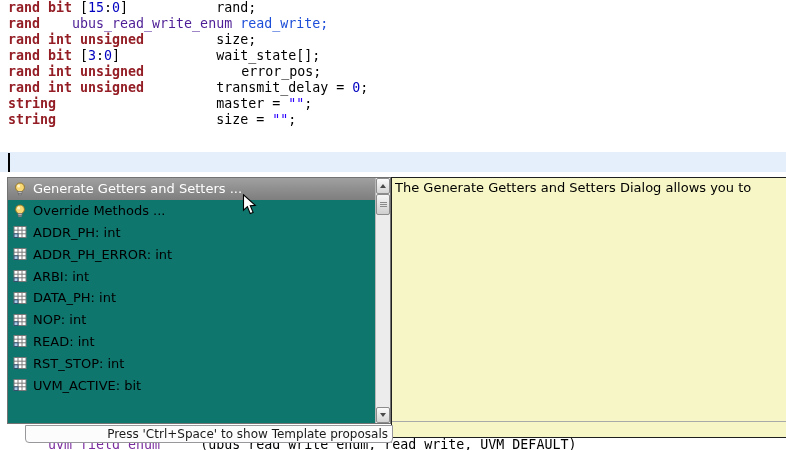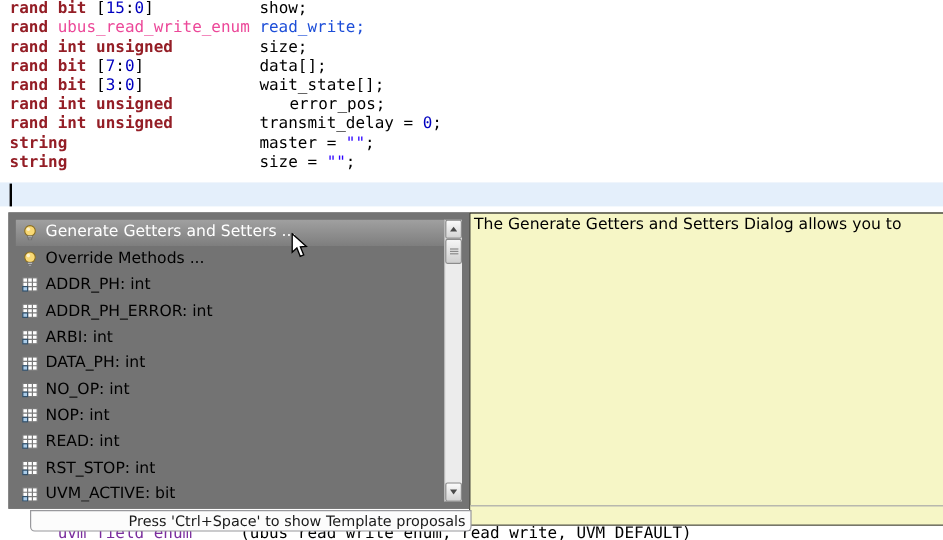--- a/index.html
+++ b/index.html
@@ -17,21 +17,21 @@
     padding-left:8px;
   }
   .tok-keyword{font-weight:bold;}
   .current-line{position:absolute;left:0;top:152px;width:786px;height:20px;background:#E4EFFB;z-index:0;}
   .caret{position:absolute;left:8px;top:153px;width:2px;height:19px;background:#000;z-index:2;}
   .partial-line{position:absolute;left:0;top:437px;z-index:1;}
 
   
   .cc-popup{
     position:absolute;left:7px;top:177px;width:384px;height:247px;
-    background:#737373;border:6px solid #737373;box-sizing:border-box;
+    background:#0f766e;border:1px solid #737373;box-sizing:border-box;
     z-index:4;overflow:hidden;
   }
   .cc-list{position:absolute;left:0;top:0;right:15px;bottom:0;overflow:hidden;}
   .cc-item{
     height:21.8px;display:flex;align-items:center;
     padding-left:5px;font-size:13px;color:#000;cursor:default;
   }
   .cc-item.selected{
     background:linear-gradient(180deg,#A0A0A0 0%,#7E7E7E 100%);
     color:#ffffff;
@@ -79,24 +79,23 @@
   
   .mouse-cursor{position:absolute;left:242px;top:194px;z-index:10;}
 </style>
 </head>
 <body>
 
 <div class="current-line"></div>
 <div class="caret"></div>
 
 <div class="code-area" id="code-area">
-    <div class="code-line"><span class="tok-keyword" style="color: rgb(148, 30, 38);">rand bit</span><span style="color: rgb(0, 0, 0);"> [</span><span style="color: rgb(0, 0, 192); text-align: center;">15</span><span style="color: rgb(0, 0, 0);">:</span><span style="color: rgb(0, 0, 192);">0</span><span style="color: rgb(0, 0, 0);">]           </span><span style="color: rgb(0, 0, 0);">show;</span></div>
-    <div class="code-line"><span class="tok-keyword" style="color: rgb(148, 30, 38);">rand</span><span style="color: #ec4899;"> ubus_read_write_enum </span><span style="color: #1d4ed8;">read_write;</span></div>
+    <div class="code-line"><span class="tok-keyword" style="color: rgb(148, 30, 38);">rand bit</span><span style="color: rgb(0, 0, 0);"> [</span><span style="color: rgb(0, 0, 192); text-align: center;">15</span><span style="color: rgb(0, 0, 0);">:</span><span style="color: rgb(0, 0, 192);">0</span><span style="color: rgb(0, 0, 0);">]           </span><span style="color: rgb(0, 0, 0);">rand;</span></div>
+    <div class="code-line"><span class="tok-keyword" style="color: rgb(148, 30, 38);">rand</span><span style="color: #4c1d95; padding-left: 24px;"> ubus_read_write_enum </span><span style="color: #1d4ed8;">read_write;</span></div>
     <div class="code-line"><span class="tok-keyword" style="color: rgb(148, 30, 38);">rand int unsigned</span><span style="color: rgb(0, 0, 0);">         </span><span style="color: rgb(0, 0, 0);">size;</span></div>
-    <div class="code-line"><span class="tok-keyword" style="color: rgb(148, 30, 38);">rand bit</span><span style="color: rgb(0, 0, 0);"> [</span><span style="color: rgb(0, 0, 192);">7</span><span style="color: rgb(0, 0, 0);">:</span><span style="color: rgb(0, 0, 192);">0</span><span style="color: rgb(0, 0, 0);">]            </span><span style="color: rgb(0, 0, 0);">data[];</span></div>
     <div class="code-line"><span class="tok-keyword" style="color: rgb(148, 30, 38);">rand bit</span><span style="color: rgb(0, 0, 0);"> [</span><span style="color: rgb(0, 0, 192);">3</span><span style="color: rgb(0, 0, 0);">:</span><span style="color: rgb(0, 0, 192);">0</span><span style="color: rgb(0, 0, 0);">]            </span><span style="color: rgb(0, 0, 0);">wait_state[];</span></div>
     <div class="code-line"><span class="tok-keyword" style="color: rgb(148, 30, 38);">rand int unsigned</span><span style="color: rgb(0, 0, 0);">         </span><span style="color: rgb(0, 0, 0); margin-left: 25px;">error_pos;</span></div>
     <div class="code-line"><span class="tok-keyword" style="color: rgb(148, 30, 38);">rand int unsigned</span><span style="color: rgb(0, 0, 0);">         </span><span style="color: rgb(0, 0, 0);">transmit_delay = </span><span style="color: rgb(0, 0, 192);">0</span><span style="color: rgb(0, 0, 0);">;</span></div>
     <div class="code-line"><span class="tok-keyword" style="color: rgb(148, 30, 38);">string</span><span style="color: rgb(0, 0, 0);">                    </span><span style="color: rgb(0, 0, 0);">master = </span><span style="color: rgb(42, 0, 255);">""</span><span style="color: rgb(0, 0, 0);">;</span></div>
     <div class="code-line"><span class="tok-keyword" style="color: rgb(148, 30, 38);">string</span><span style="color: rgb(0, 0, 0);">                    </span><span style="color: rgb(0, 0, 0);">size = </span><span style="color: rgb(42, 0, 255);">""</span><span style="color: rgb(0, 0, 0);">;</span></div>
   </div>
 
 <div class="partial-line code-line" id="partial-line"><span style="color: rgb(0, 0, 0);">    </span><span style="color: rgb(123, 46, 158);">`uvm_field_enum</span><span style="color: rgb(0, 0, 0);">     (ubus_read_write_enum, read_write, UVM_DEFAULT)</span></div>
 
 <div class="doc-tip">
@@ -170,31 +169,20 @@
       </div>
       <div class="cc-item">
         <span class="icn"><svg width="14" height="14" viewBox="0 0 14 14">
             <rect x="1" y="1.5" width="12" height="11" fill="#ffffff" stroke="#7A7A7A" stroke-width="1"></rect>
             <line x1="5" y1="1.5" x2="5" y2="12.5" stroke="#7A7A7A" stroke-width="1"></line>
             <line x1="9" y1="1.5" x2="9" y2="12.5" stroke="#7A7A7A" stroke-width="1"></line>
             <line x1="1" y1="5.2" x2="13" y2="5.2" stroke="#7A7A7A" stroke-width="1"></line>
             <line x1="1" y1="8.8" x2="13" y2="8.8" stroke="#7A7A7A" stroke-width="1"></line>
             <rect x="1" y="8.8" width="4" height="3.7" fill="#A9CBE8" stroke="#33516B" stroke-width="1"></rect>
           </svg></span>
-        <span class="lbl">NO_OP: int</span>
-      </div>
-      <div class="cc-item">
-        <span class="icn"><svg width="14" height="14" viewBox="0 0 14 14">
-            <rect x="1" y="1.5" width="12" height="11" fill="#ffffff" stroke="#7A7A7A" stroke-width="1"></rect>
-            <line x1="5" y1="1.5" x2="5" y2="12.5" stroke="#7A7A7A" stroke-width="1"></line>
-            <line x1="9" y1="1.5" x2="9" y2="12.5" stroke="#7A7A7A" stroke-width="1"></line>
-            <line x1="1" y1="5.2" x2="13" y2="5.2" stroke="#7A7A7A" stroke-width="1"></line>
-            <line x1="1" y1="8.8" x2="13" y2="8.8" stroke="#7A7A7A" stroke-width="1"></line>
-            <rect x="1" y="8.8" width="4" height="3.7" fill="#A9CBE8" stroke="#33516B" stroke-width="1"></rect>
-          </svg></span>
         <span class="lbl">NOP: int</span>
       </div>
       <div class="cc-item">
         <span class="icn"><svg width="14" height="14" viewBox="0 0 14 14">
             <rect x="1" y="1.5" width="12" height="11" fill="#ffffff" stroke="#7A7A7A" stroke-width="1"></rect>
             <line x1="5" y1="1.5" x2="5" y2="12.5" stroke="#7A7A7A" stroke-width="1"></line>
             <line x1="9" y1="1.5" x2="9" y2="12.5" stroke="#7A7A7A" stroke-width="1"></line>
             <line x1="1" y1="5.2" x2="13" y2="5.2" stroke="#7A7A7A" stroke-width="1"></line>
             <line x1="1" y1="8.8" x2="13" y2="8.8" stroke="#7A7A7A" stroke-width="1"></line>
             <rect x="1" y="8.8" width="4" height="3.7" fill="#A9CBE8" stroke="#33516B" stroke-width="1"></rect>

